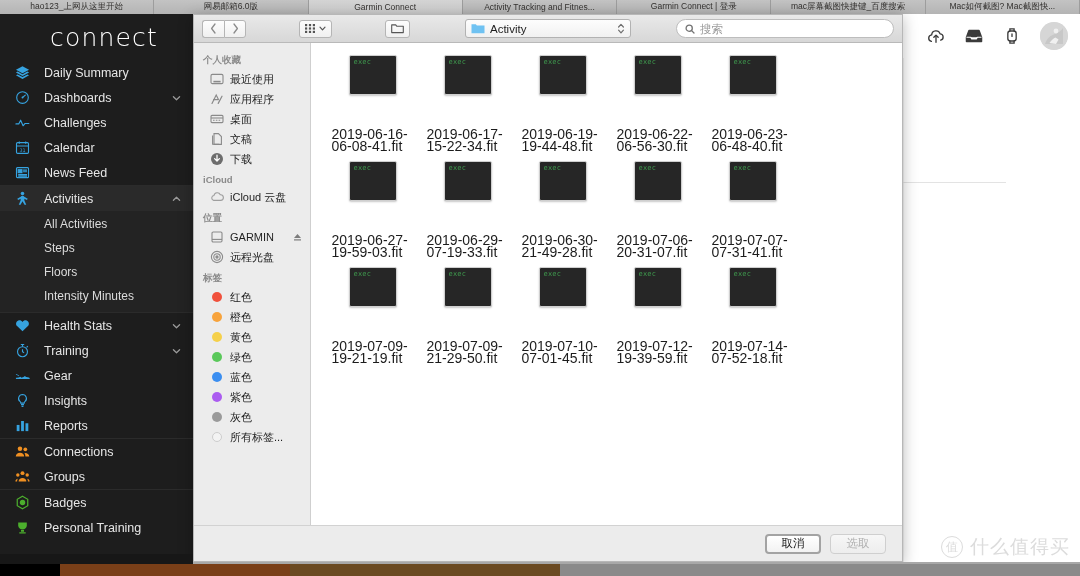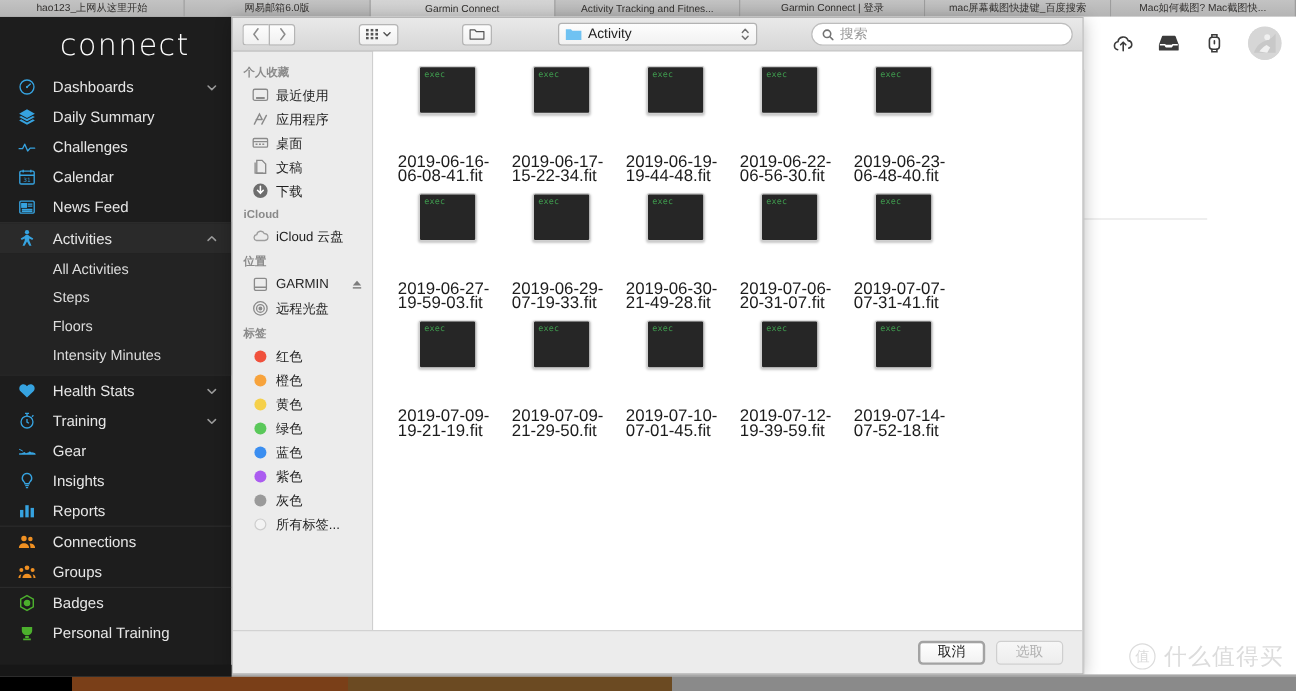--- a/index.html
+++ b/index.html
@@ -259,42 +259,42 @@
   </div>
 
   <div class="gc-sidebar">
     <div class="gc-logo">
       <span class="gc-logo-text">connect</span>
     </div>
     <div id="navroot">
         <div class="nav-group">
           <div class="nav-item">
             <span class="ic blue">
+              <svg viewBox="0 0 16 16" fill="currentColor">
+                <path d="M8 1.2 15 5 8 8.8 1 5z"></path>
+                <path d="M1 8 8 11.8 15 8l-1.8-1L8 9.8 2.8 7z"></path>
+                <path d="M1 11 8 14.8 15 11l-1.8-1L8 12.8 2.8 10z"></path>
+              </svg>
+            </span>
+            <span>Daily Summary</span>
+          </div>
+          <div class="nav-item">
+            <span class="ic blue">
               <svg viewBox="0 0 16 16" fill="none" stroke="currentColor" stroke-width="1.2" stroke-linecap="round" stroke-linejoin="round">
                 <circle cx="8" cy="8" r="6.2"></circle>
                 <path d="M8 8 11 5.4"></path>
                 <circle cx="8" cy="8" r="1" fill="currentColor" stroke="none"></circle>
               </svg>
             </span>
             <span>Dashboards</span>
             <span class="chev">
               <svg viewBox="0 0 9 9" fill="none" stroke="currentColor" stroke-width="1.3" stroke-linecap="round" stroke-linejoin="round">
                 <path d="M1.4 3.2 4.5 6.2 7.6 3.2"></path>
               </svg>
             </span>
-          </div>
-          <div class="nav-item">
-            <span class="ic blue">
-              <svg viewBox="0 0 16 16" fill="currentColor">
-                <path d="M8 1.2 15 5 8 8.8 1 5z"></path>
-                <path d="M1 8 8 11.8 15 8l-1.8-1L8 9.8 2.8 7z"></path>
-                <path d="M1 11 8 14.8 15 11l-1.8-1L8 12.8 2.8 10z"></path>
-              </svg>
-            </span>
-            <span>Daily Summary</span>
           </div>
           <div class="nav-item">
             <span class="ic blue">
               <svg viewBox="0 0 16 16" fill="none" stroke="currentColor" stroke-width="1.2" stroke-linecap="round" stroke-linejoin="round">
                 <path d="M1 9.5h3L6 5.5l2.6 6L10.8 9h4"></path>
               </svg>
             </span>
             <span>Challenges</span>
           </div>
           <div class="nav-item">

